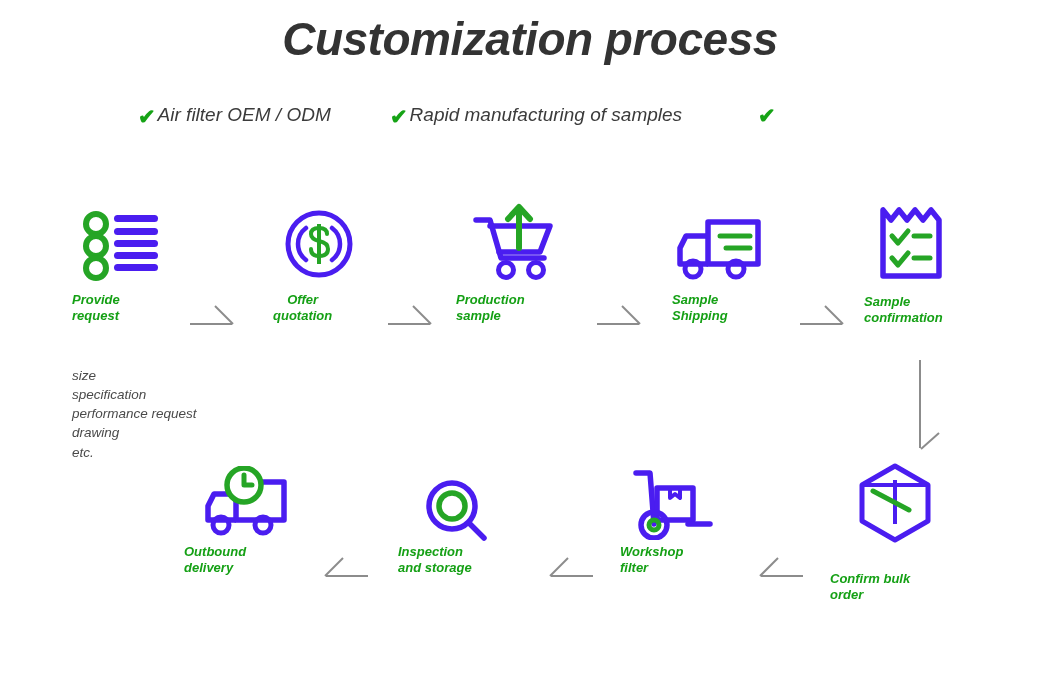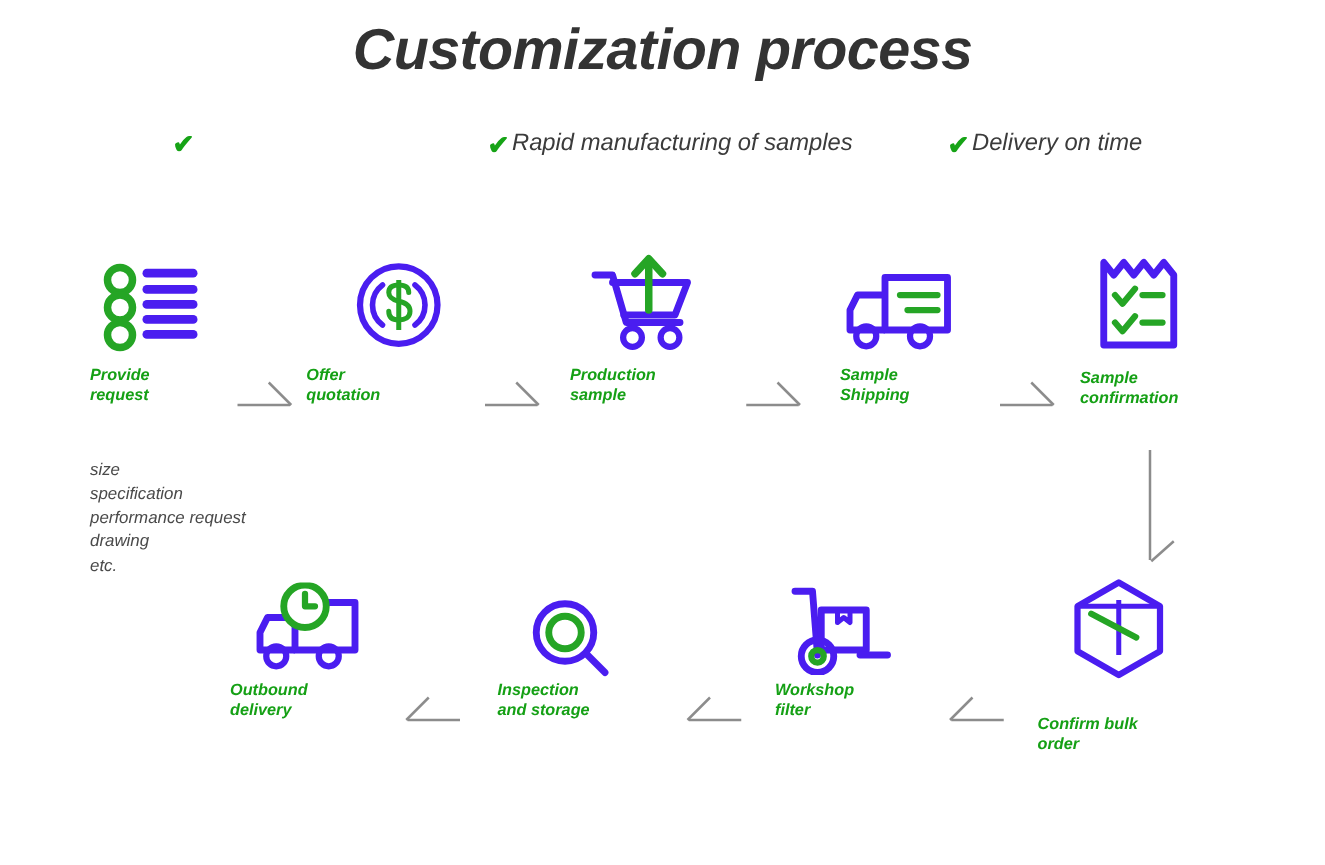--- a/index.html
+++ b/index.html
@@ -48,28 +48,28 @@
   .arrow{position:absolute;}
 </style>
 </head>
 <body>
 
 <div id="title">Customization process</div>
 
 <div id="bullets">
   <div class="bullet" id="bullet-0">
     <span class="tick">✔</span>
+    <span>Air filter OEM / ODM</span>
   </div>
   <div class="bullet" id="bullet-1">
     <span class="tick">✔</span>
     <span>Rapid manufacturing of samples</span>
   </div>
   <div class="bullet" id="bullet-2">
     <span class="tick">✔</span>
-    <span>Delivery on time</span>
   </div>
 </div>
 
 <div class="step" style="left:80px;top:210px;width:170px;height:80px;">
   <svg class="step-icon" width="80" height="72" viewBox="0 0 80 72">
     <circle cx="16" cy="14" r="10" fill="none" stroke="#25a525" stroke-width="6"></circle>
     <circle cx="16" cy="36" r="10" fill="none" stroke="#25a525" stroke-width="6"></circle>
     <circle cx="16" cy="58" r="10" fill="none" stroke="#25a525" stroke-width="6"></circle>
     <rect x="34" y="5" width="44" height="7" rx="3.5" fill="#4a1df0"></rect>
     <rect x="34" y="18" width="44" height="7" rx="3.5" fill="#4a1df0"></rect>
@@ -88,21 +88,21 @@
 
 <div class="step" style="left:283px;top:208px;width:72px;height:72px;">
   <svg class="step-icon" width="72" height="72" viewBox="0 0 72 72">
     <circle cx="36" cy="36" r="31" fill="none" stroke="#4a1df0" stroke-width="5"></circle>
     <path d="M23 20 A20 20 0 0 0 23 52" fill="none" stroke="#4a1df0" stroke-width="4.5" stroke-linecap="round"></path>
     <path d="M49 20 A20 20 0 0 1 49 52" fill="none" stroke="#4a1df0" stroke-width="4.5" stroke-linecap="round"></path>
     <line x1="36" y1="16" x2="36" y2="56" stroke="#25a525" stroke-width="4"></line>
     <path d="M44 26 C44 21 40 20 36 20 C31 20 28 22 28 26 C28 30 32 32 36 33 C41 34 45 36 45 41 C45 46 41 48 36 48 C31 48 28 46 28 41" fill="none" stroke="#25a525" stroke-width="4" stroke-linecap="round" stroke-linejoin="round"></path>
   </svg>
 </div>
-<div class="step-label" style="left:245px;top:292px;">Offer
+<div class="step-label" style="left:273px;top:292px;text-align:center;">Offer
 quotation</div>
 
 <div class="step" style="left:470px;top:202px;width:90px;height:80px;">
   <svg class="step-icon" width="92" height="82" viewBox="0 0 92 82">
     <path d="M6 18 L20 18 L31 56 L74 56" fill="none" stroke="#4a1df0" stroke-width="5.5" stroke-linecap="round" stroke-linejoin="round"></path>
     <path d="M20 24 L80 24 L70 50 L29 50" fill="none" stroke="#4a1df0" stroke-width="5.5" stroke-linecap="round" stroke-linejoin="round"></path>
     <circle cx="36" cy="68" r="7.5" fill="none" stroke="#4a1df0" stroke-width="5"></circle>
     <circle cx="66" cy="68" r="7.5" fill="none" stroke="#4a1df0" stroke-width="5"></circle>
     <line x1="49" y1="46" x2="49" y2="8" stroke="#25a525" stroke-width="6" stroke-linecap="round"></line>
     <path d="M38 17 L49 5 L60 17" fill="none" stroke="#25a525" stroke-width="6" stroke-linecap="round" stroke-linejoin="round"></path>

